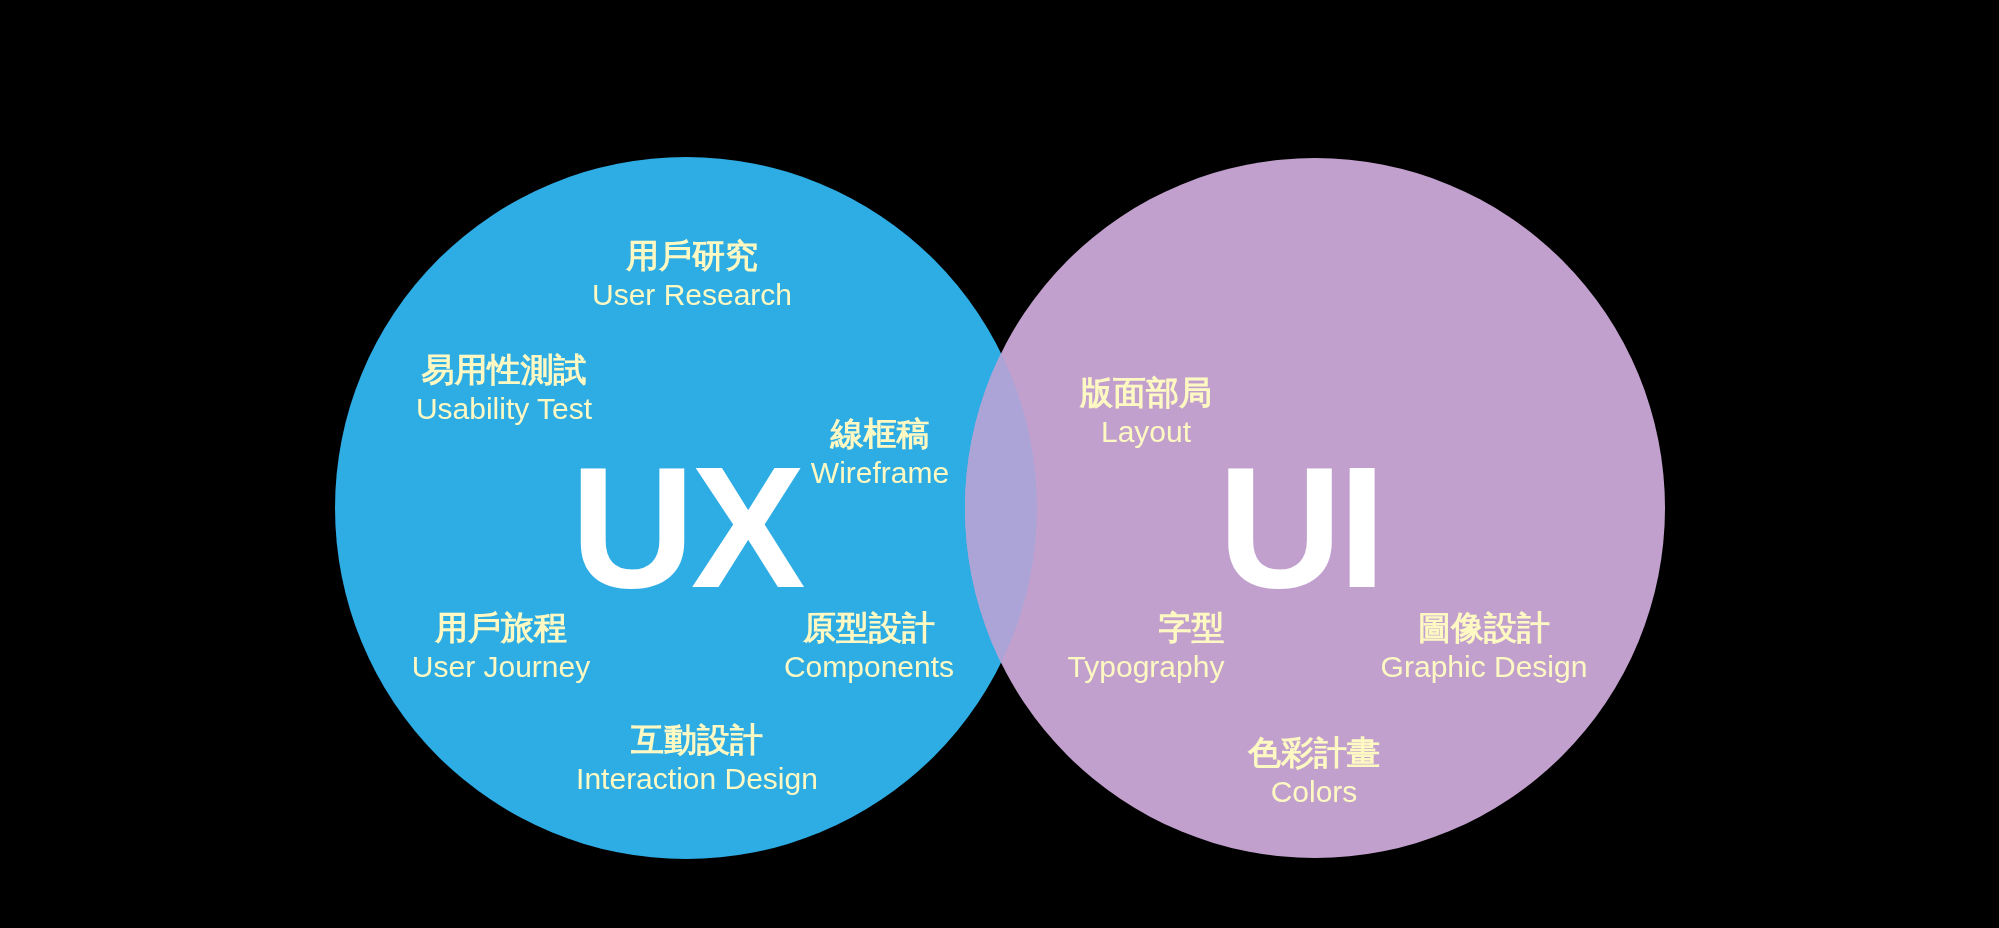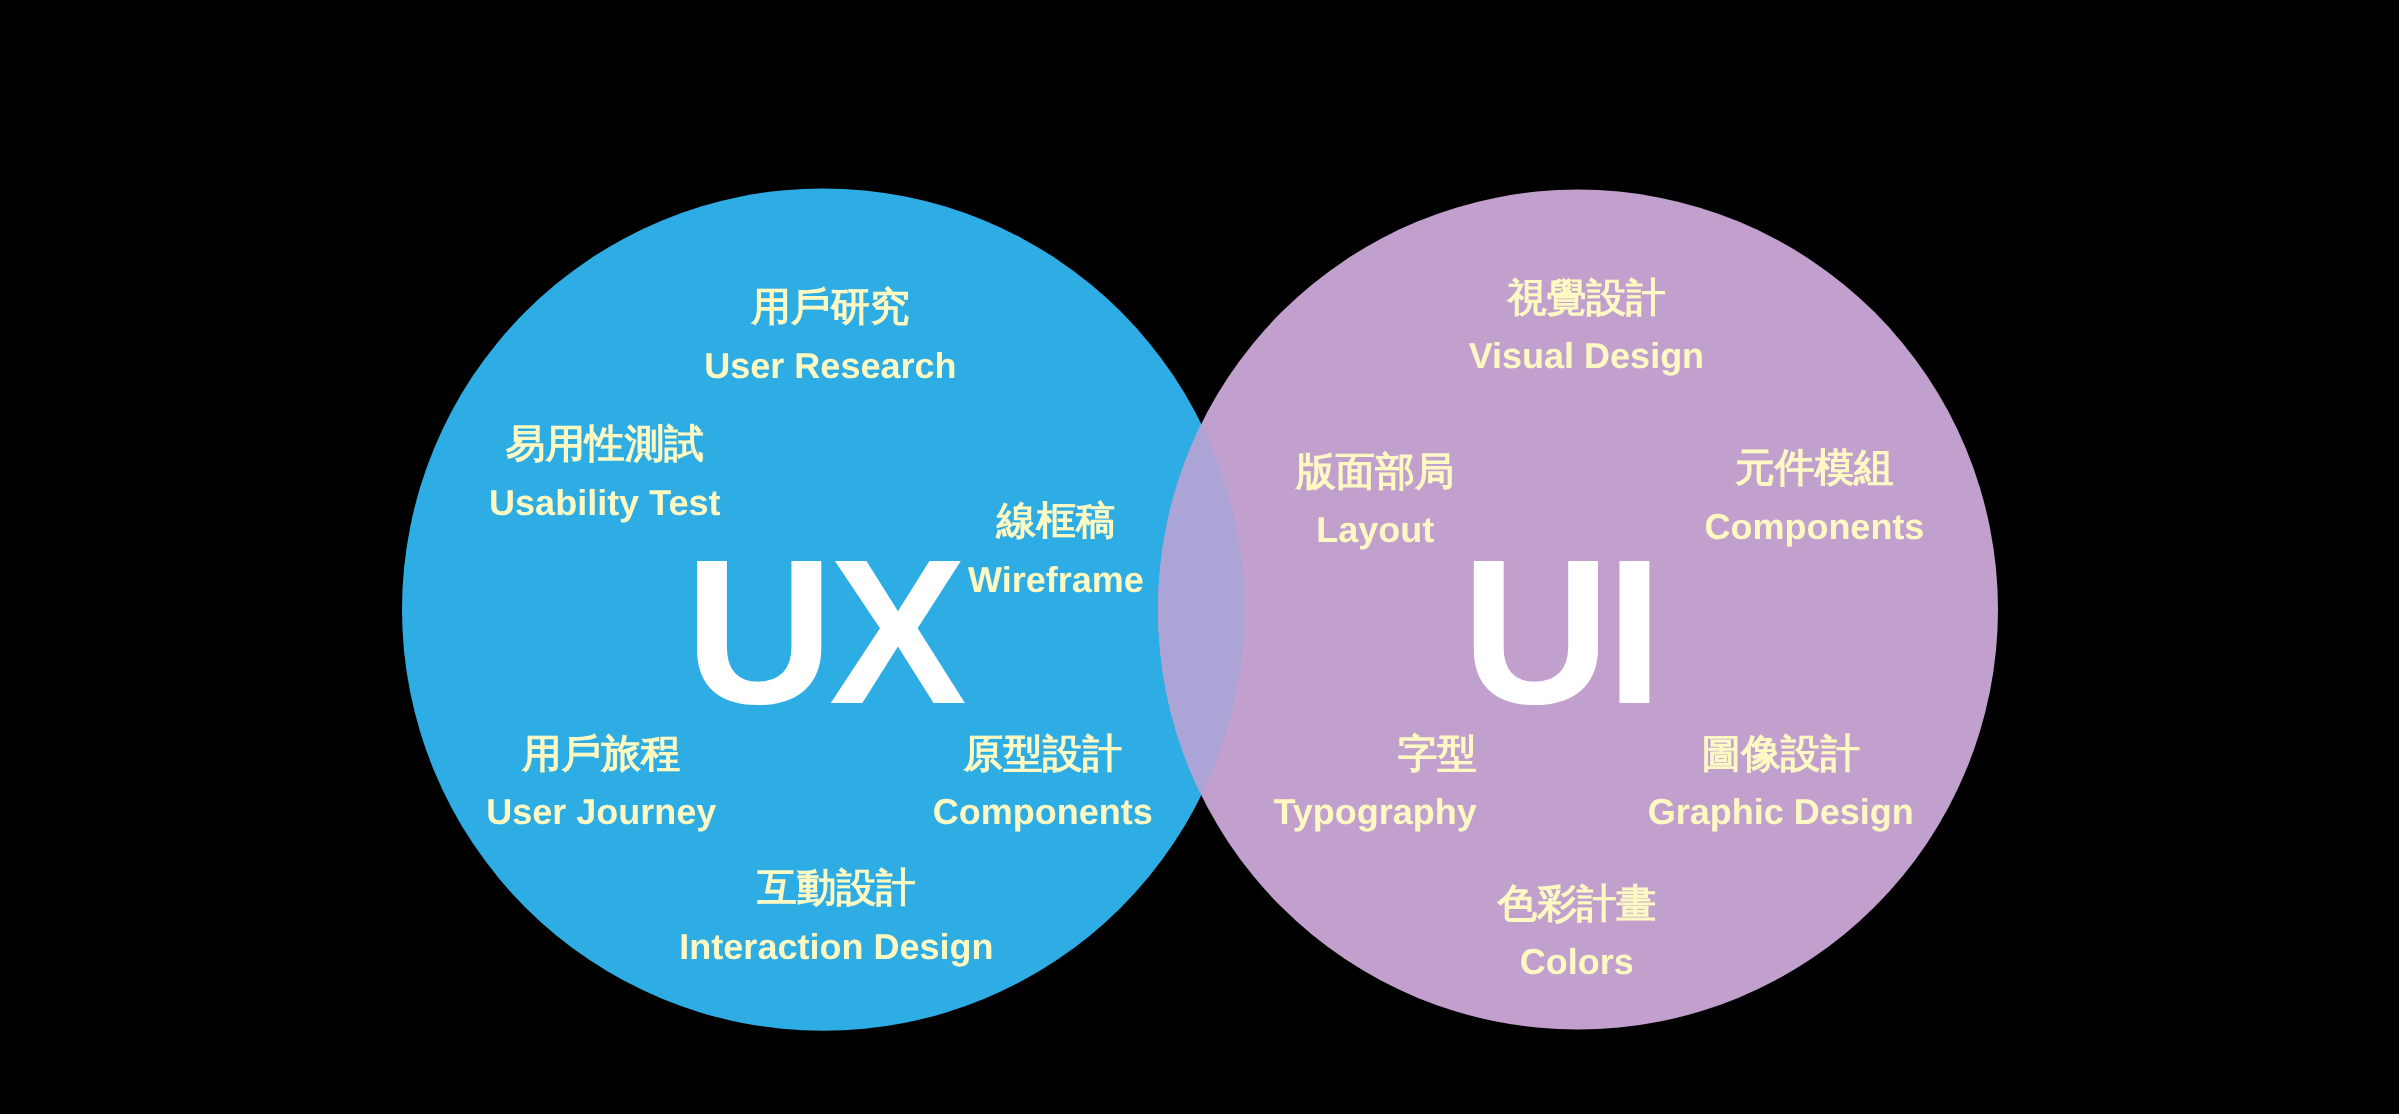--- a/index.html
+++ b/index.html
@@ -27,23 +27,22 @@
     color: #fef9c3;
     white-space: nowrap;
   }
   .label .zh {
     font-size: 33px;
     font-weight: 700;
     line-height: 40px;
   }
   .label .en {
     font-size: 30px;
-    font-weight: 700;
+    font-weight: 400;
     line-height: 38px;
-    margin-top: 11px;
   }
   .circle-title {
     position: absolute;
     transform: translate(-50%, -50%);
     color: #ffffff;
     font-weight: 900;
     font-size: 172px;
     letter-spacing: -4px;
     line-height: 1;
   }
@@ -90,34 +89,26 @@
   <div class="label" style="left:869px; top:608px;">
     <div class="zh">原型設計</div>
     <div class="en">Components</div>
   </div>
 
   <div class="label" style="left:697px; top:720px;">
     <div class="zh">互動設計</div>
     <div class="en">Interaction Design</div>
   </div>
 
-  <div class="label" style="left:1322px; top:228px;">
-    <div class="zh">視覺設計</div>
-    <div class="en">Visual Design</div>
-  </div>
 
   <div class="label" style="left:1146px; top:373px;">
     <div class="zh">版面部局</div>
     <div class="en">Layout</div>
   </div>
 
-  <div class="label" style="left:1512px; top:370px;">
-    <div class="zh">元件模組</div>
-    <div class="en">Components</div>
-  </div>
 
   <div class="label" style="left:1146px; top:608px;text-align:right;">
     <div class="zh">字型</div>
     <div class="en">Typography</div>
   </div>
 
   <div class="label" style="left:1484px; top:608px;">
     <div class="zh">圖像設計</div>
     <div class="en">Graphic Design</div>
   </div>

